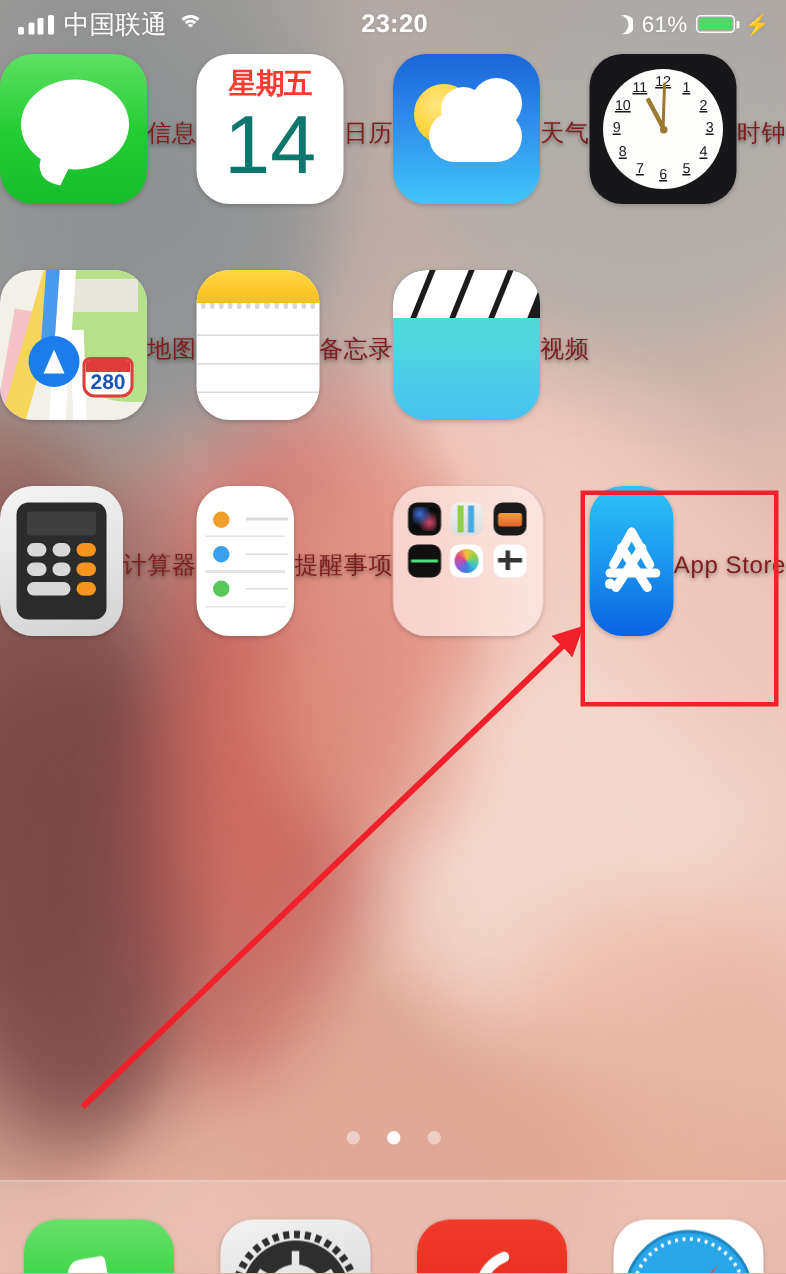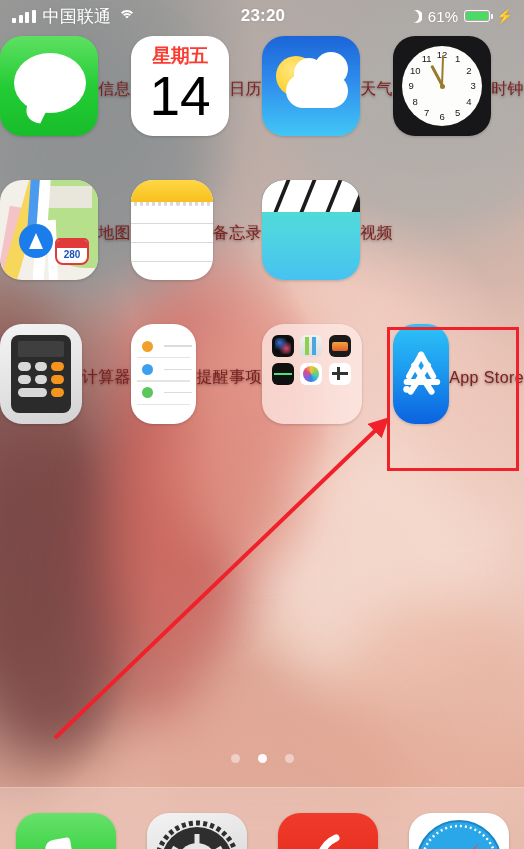--- a/index.html
+++ b/index.html
@@ -94,21 +94,21 @@
     position:absolute; left:14px; top:17px; width:72px; height:60px; background:#fff; border-radius:50%;
   }
   .ic-messages .tail {
     position:absolute; left:25px; top:66px; width:20px; height:20px; background:#fff;
     border-radius:0 0 0 16px; transform:rotate(14deg) skewX(-12deg);
   }
 
   
   .ic-calendar { background:#ffffff; display:flex; flex-direction:column; align-items:center; }
   .ic-calendar .cal-wd { color:#fb3b30; font-size:19px; font-weight:700; margin-top:7px; letter-spacing:-.5px; }
-  .ic-calendar .cal-day { color:#000000; font-size:55px; line-height:52px; font-weight:300; margin-top:1px; }
+  .ic-calendar .cal-day { color:#0f766e; font-size:55px; line-height:52px; font-weight:300; margin-top:1px; }
 
   
   .ic-weather { background:linear-gradient(180deg,#1b65d8 0%,#2f8cec 45%,#41c6f7 100%); }
   .ic-weather .sun {
     position:absolute; left:14px; top:20px; width:40px; height:40px; border-radius:50%;
     background:radial-gradient(circle at 38% 34%, #ffe680 0%, #ffd33a 55%, #f8bc16 100%);
   }
   .ic-weather .cloud {
     position:absolute; left:24px; top:38px; width:62px; height:34px; background:#fff; border-radius:17px;
   }
@@ -119,21 +119,21 @@
     content:""; position:absolute; left:28px; top:-22px; width:34px; height:34px; background:#fff; border-radius:50%;
   }
 
   
   .ic-clock { background:#17171a; display:flex; align-items:center; justify-content:center; }
   .ic-clock .face {
     width:80px; height:80px; border-radius:50%; background:#fdfdfb; position:relative;
   }
   .ic-clock .num {
     position:absolute; font-size:9.5px; color:#17171a; font-weight:500;
-    width:12px; text-align:center; line-height:12px; height:12px;
+    width:12px; text-align:center; line-height:12px; height:12px;text-decoration:underline;
   }
   .ic-clock .hand { position:absolute; left:50%; background:#9a7a2e; border-radius:1px; transform-origin:50% 100%; }
   .ic-clock .hand.hour { width:2.6px; height:23px; top:17px; margin-left:-1.3px; transform:rotate(-28deg); }
   .ic-clock .hand.min  { width:2px;   height:31px; top:9px;  margin-left:-1px;   transform:rotate(2deg); }
   .ic-clock .pin { position:absolute; left:50%; top:50%; width:5px; height:5px; margin:-2.5px 0 0 -2.5px;
                    background:#9a7a2e; border-radius:50%; }
 
   
   .ic-camera { background:linear-gradient(165deg,#f2f2f2 0%,#d9d9d9 48%,#bdbdbd 100%);
                display:flex; align-items:center; justify-content:center; }
@@ -165,21 +165,21 @@
   }
   .ic-maps .pin .arrow {
     width:0; height:0; border-left:7px solid transparent; border-right:7px solid transparent;
     border-bottom:16px solid #fff;
   }
   .ic-maps .shield {
     position:absolute; left:55px; top:58px; width:34px; height:27px; background:#ffffff;
     border:2px solid #e03a3a; border-radius:5px 5px 8px 8px; overflow:hidden;
   }
   .ic-maps .shield .top { height:8px; background:#e03a3a; }
-  .ic-maps .shield .nb { font-size:10px; color:#1b54b5; font-weight:700; text-align:center; line-height:13px; }
+  .ic-maps .shield .nb { font-size:14px; color:#1b54b5; font-weight:700; text-align:center; line-height:13px; }
 
   
   .ic-videos { background:linear-gradient(180deg,#4fe0c8 0%,#4fd6e0 50%,#46c2f0 100%); }
   .ic-videos .clap { position:absolute; left:0; top:0; width:100px; height:32px; background:#1b1b1b; overflow:hidden; }
   .ic-videos .chev {
     position:absolute; top:-6px; width:22px; height:44px; background:#fff;
     transform:skewX(-22deg);
   }
 
   

